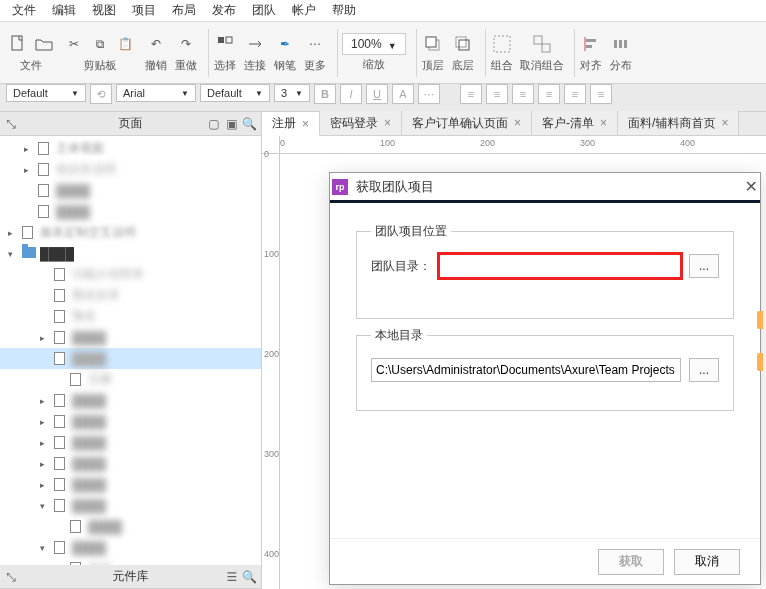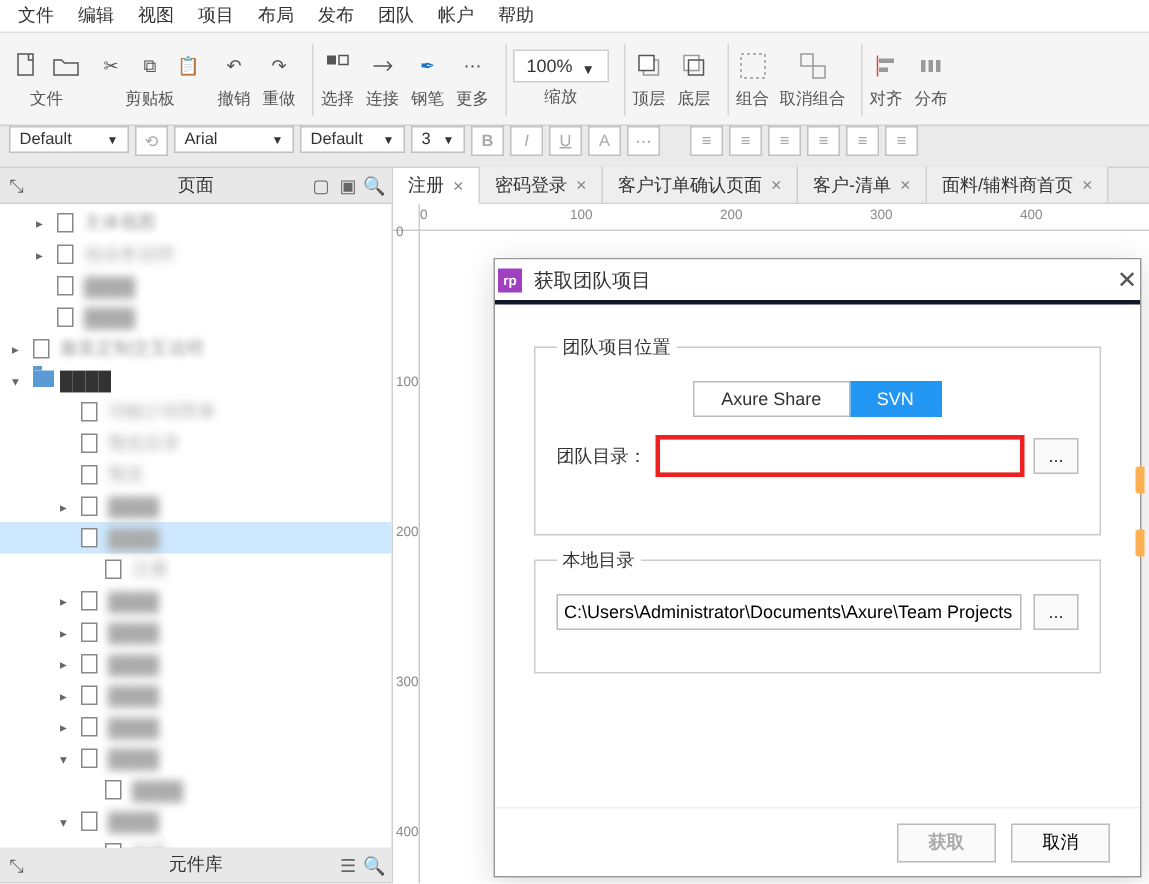--- a/index.html
+++ b/index.html
@@ -476,24 +476,20 @@
 
 <div class="dialog">
   <div class="dlg-title">
     <div class="rp-badge">rp</div>
     <div class="dlg-title-text">获取团队项目</div>
     <div class="dlg-close">✕</div>
   </div>
   <div class="dlg-body">
     <fieldset class="fieldset" style="padding-bottom:40px">
       <legend>团队项目位置</legend>
-      <div class="tab-group">
-        <div class="tab-btn">Axure Share</div>
-        <div class="tab-btn active">SVN</div>
-      </div>
       <div class="field-row">
         <span class="field-label">团队目录：</span>
         <input class="text-input highlight" type="text" style="">
         <div class="browse-btn">...</div>
       </div>
     </fieldset>
     <div class="orange-stub" style="top:138px"></div>
     <div class="orange-stub" style="top:180px"></div>
 
     <fieldset class="fieldset">

